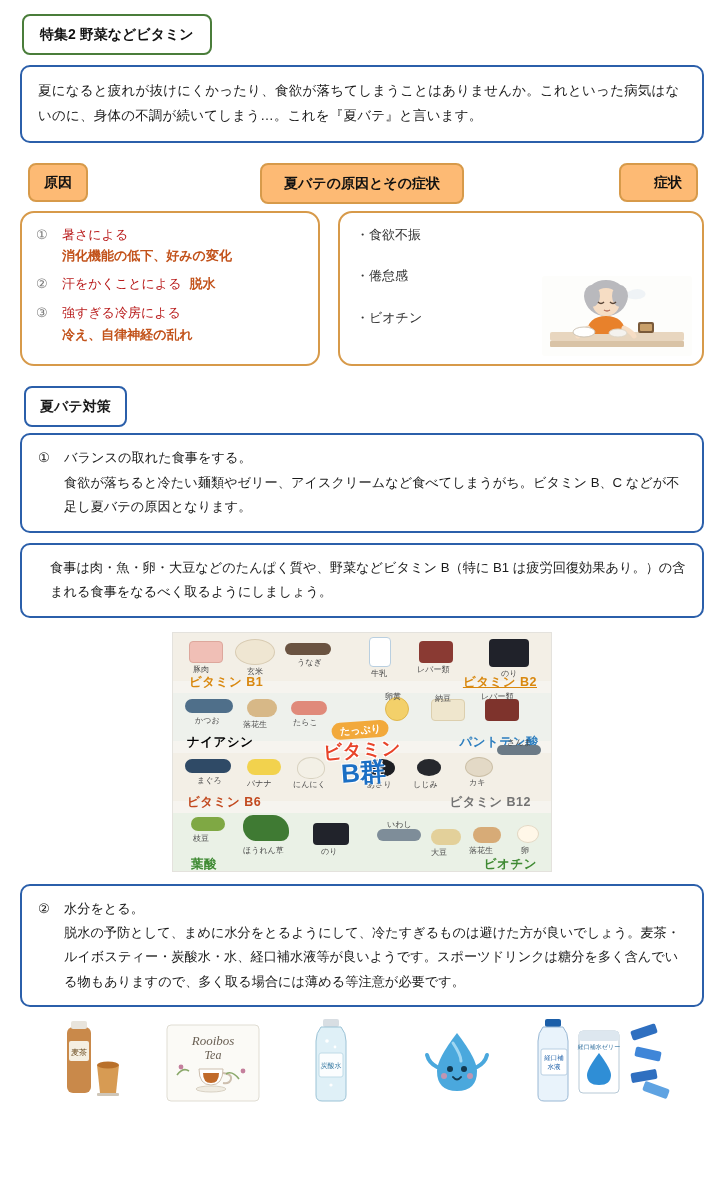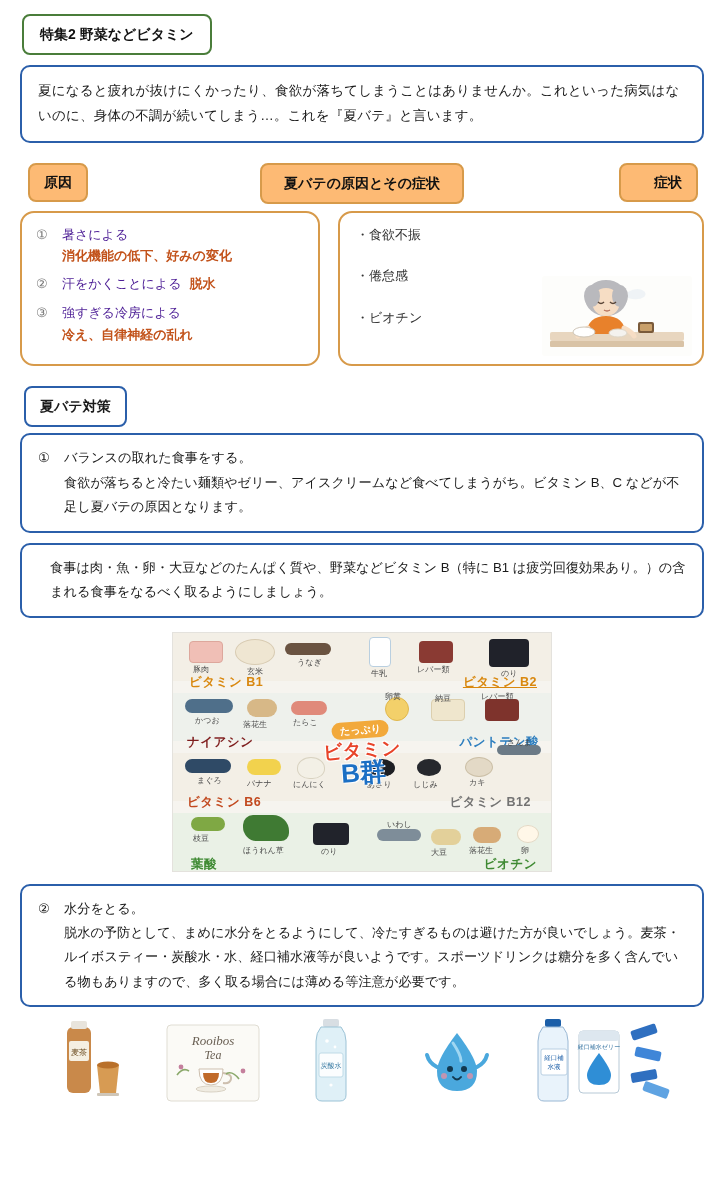--- a/index.html
+++ b/index.html
@@ -90,21 +90,21 @@
   .panel-left { width: 300px; }
   .panel-right { flex: 1; position: relative; }
 
   .cause-item {
     display: flex;
     gap: 8px;
     margin-bottom: 2px;
     font-size: 13px;
   }
   .cause-num { color: #777; width: 18px; flex: none; }
-  .cause-text { color: #4c1d95; }
+  .cause-text { color: #b91c1c; }
   .cause-sub {
     color: #c2521a;
     font-weight: bold;
     margin: 0 0 8px 26px;
     font-size: 13px;
   }
   .cause-inline-strong {
     color: #c2521a;
     font-weight: bold;
   }
@@ -359,21 +359,21 @@
       <div class="swatch" style="left:316px; top:6px; width:40px; height:28px; background:#20222a;"></div>
       <div class="p-cap" style="left:328px; top:35px;">のり</div>
       <div class="p-label" style="right:14px; top:40px; color:#d9880f;text-decoration:underline;">ビタミン B2</div>
 
       <div class="swatch" style="left:12px; top:66px; width:48px; height:14px; background:#4f6f8a; border-radius:7px;"></div>
       <div class="p-cap" style="left:22px; top:82px;">かつお</div>
       <div class="swatch" style="left:74px; top:66px; width:30px; height:18px; background:#d7b887; border-radius:9px;"></div>
       <div class="p-cap" style="left:70px; top:86px;">落花生</div>
       <div class="swatch" style="left:118px; top:68px; width:36px; height:14px; background:#e08a7a; border-radius:7px;"></div>
       <div class="p-cap" style="left:120px; top:84px;">たらこ</div>
-      <div class="p-label" style="left:14px; top:100px; color:#7f1d1d;">ナイアシン</div>
+      <div class="p-label" style="left:14px; top:100px; color:#000000;">ナイアシン</div>
 
       <div class="swatch" style="left:212px; top:64px; width:24px; height:24px; background:#f3d06a; border-radius:50%; border:1px solid #e0b84e;"></div>
       <div class="p-cap" style="left:212px; top:58px;">卵黄</div>
       <div class="swatch" style="left:258px; top:66px; width:34px; height:22px; background:#efe6cd; border:1px solid #dccfae;"></div>
       <div class="p-cap" style="left:262px; top:60px;">納豆</div>
       <div class="swatch" style="left:312px; top:66px; width:34px; height:22px; background:#7e332c; border-radius:4px;"></div>
       <div class="p-cap" style="left:308px; top:58px;">レバー類</div>
       <div class="p-label" style="right:12px; top:100px; color:#2f7fbf;">パントテン酸</div>
 
       <div class="swatch" style="left:12px; top:126px; width:46px; height:14px; background:#2f4a66; border-radius:7px;"></div>

